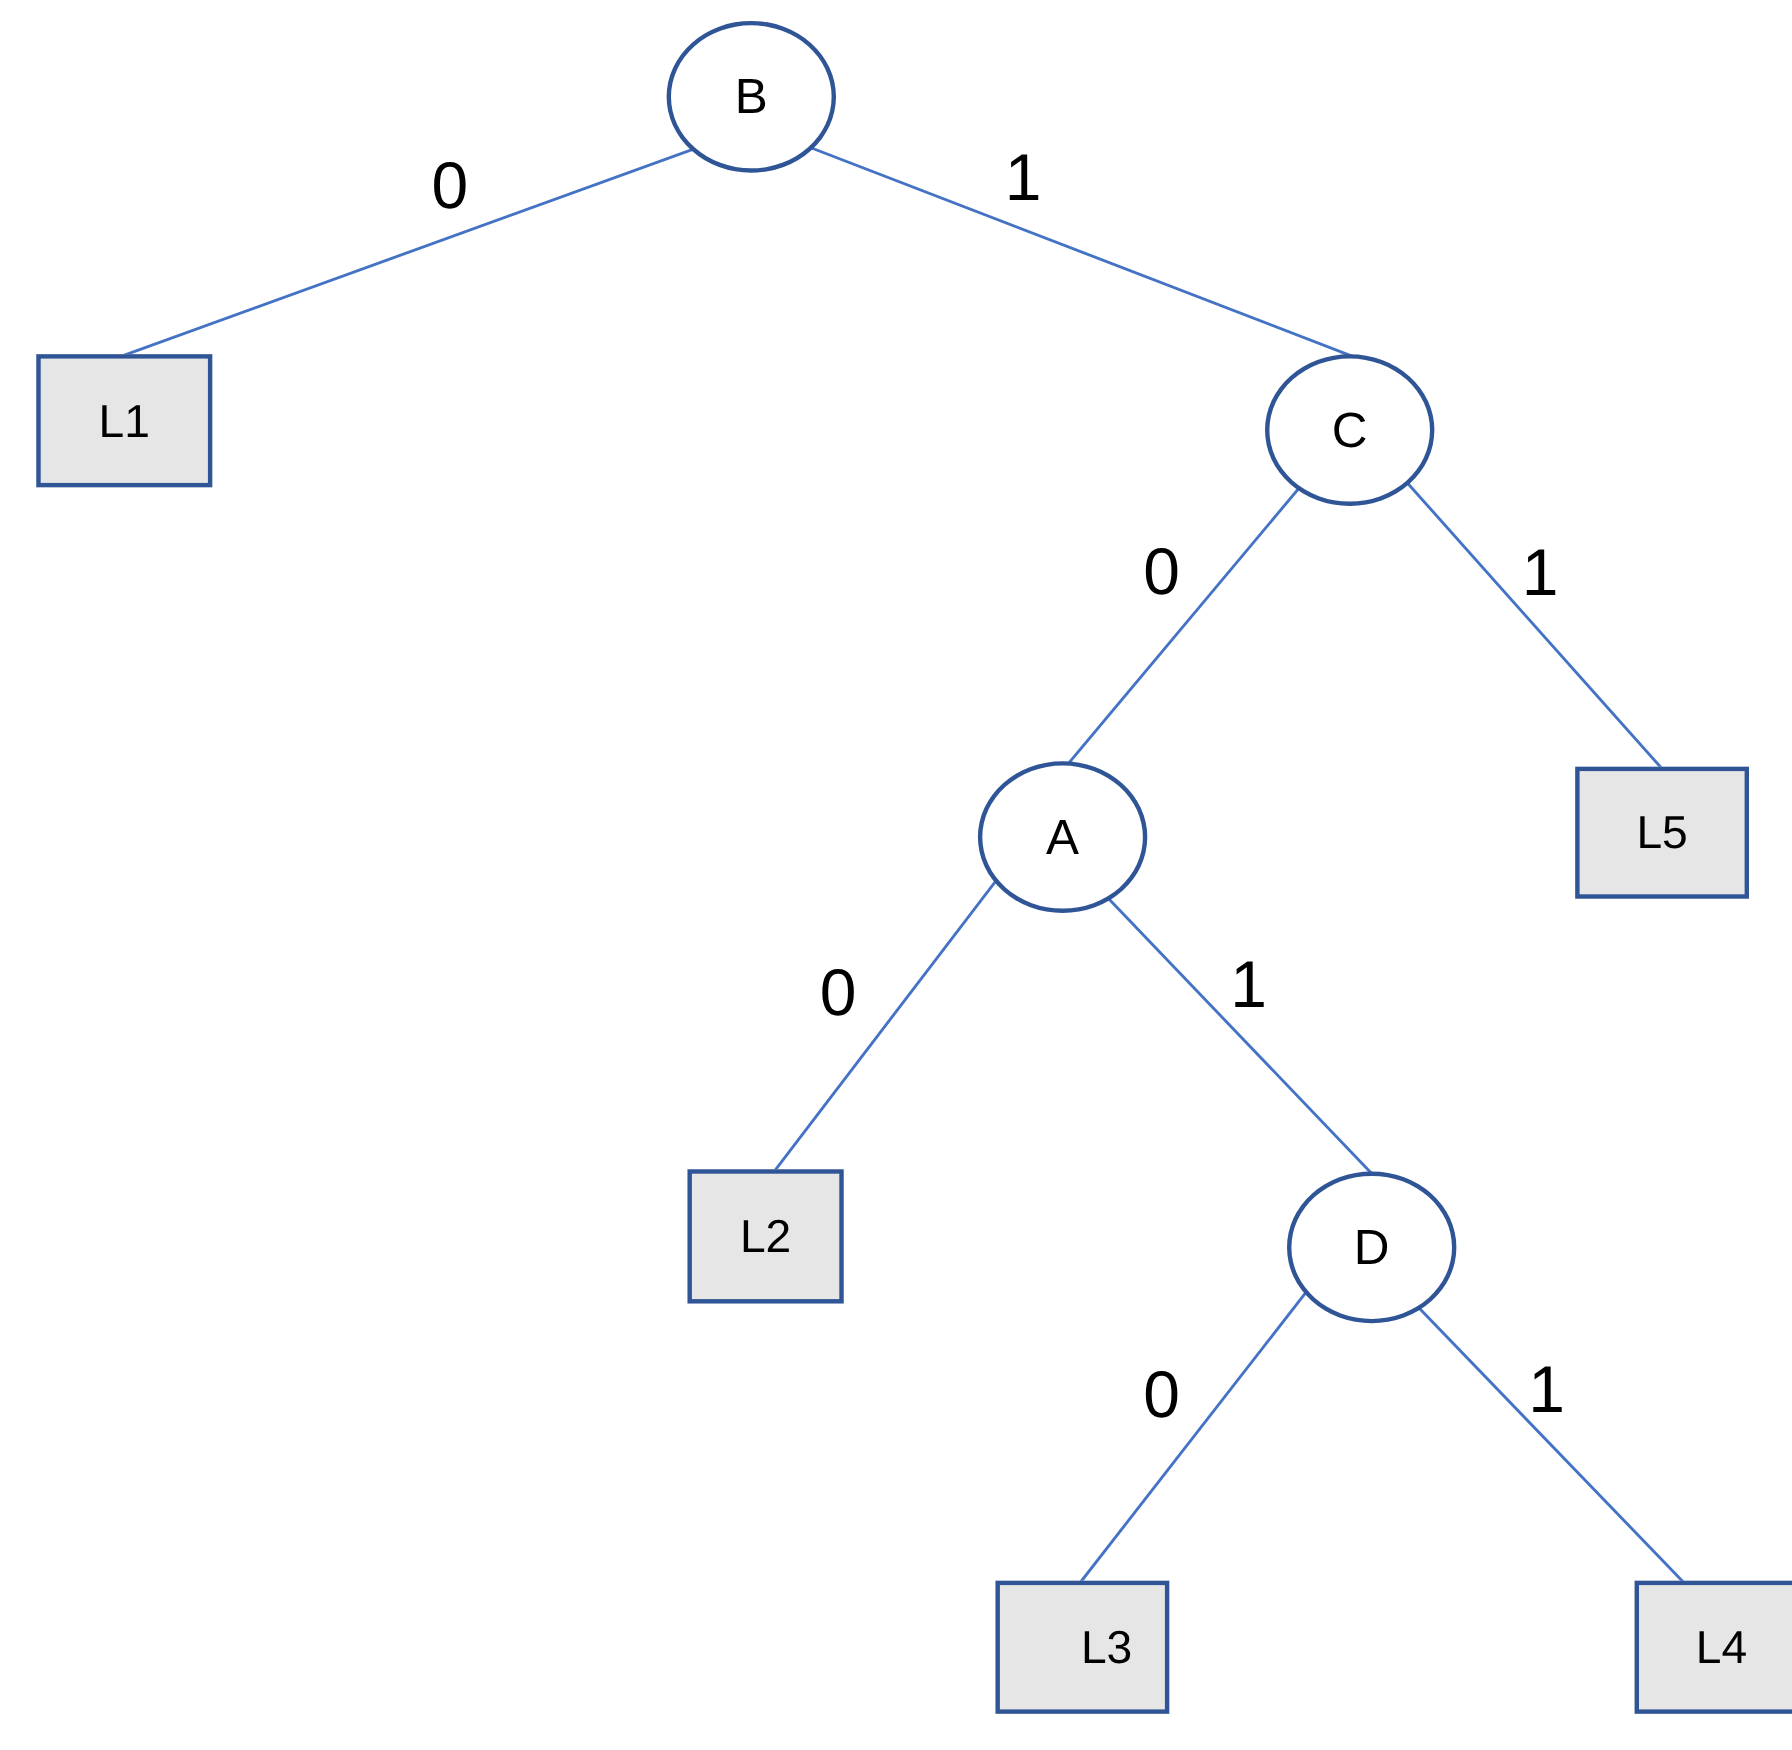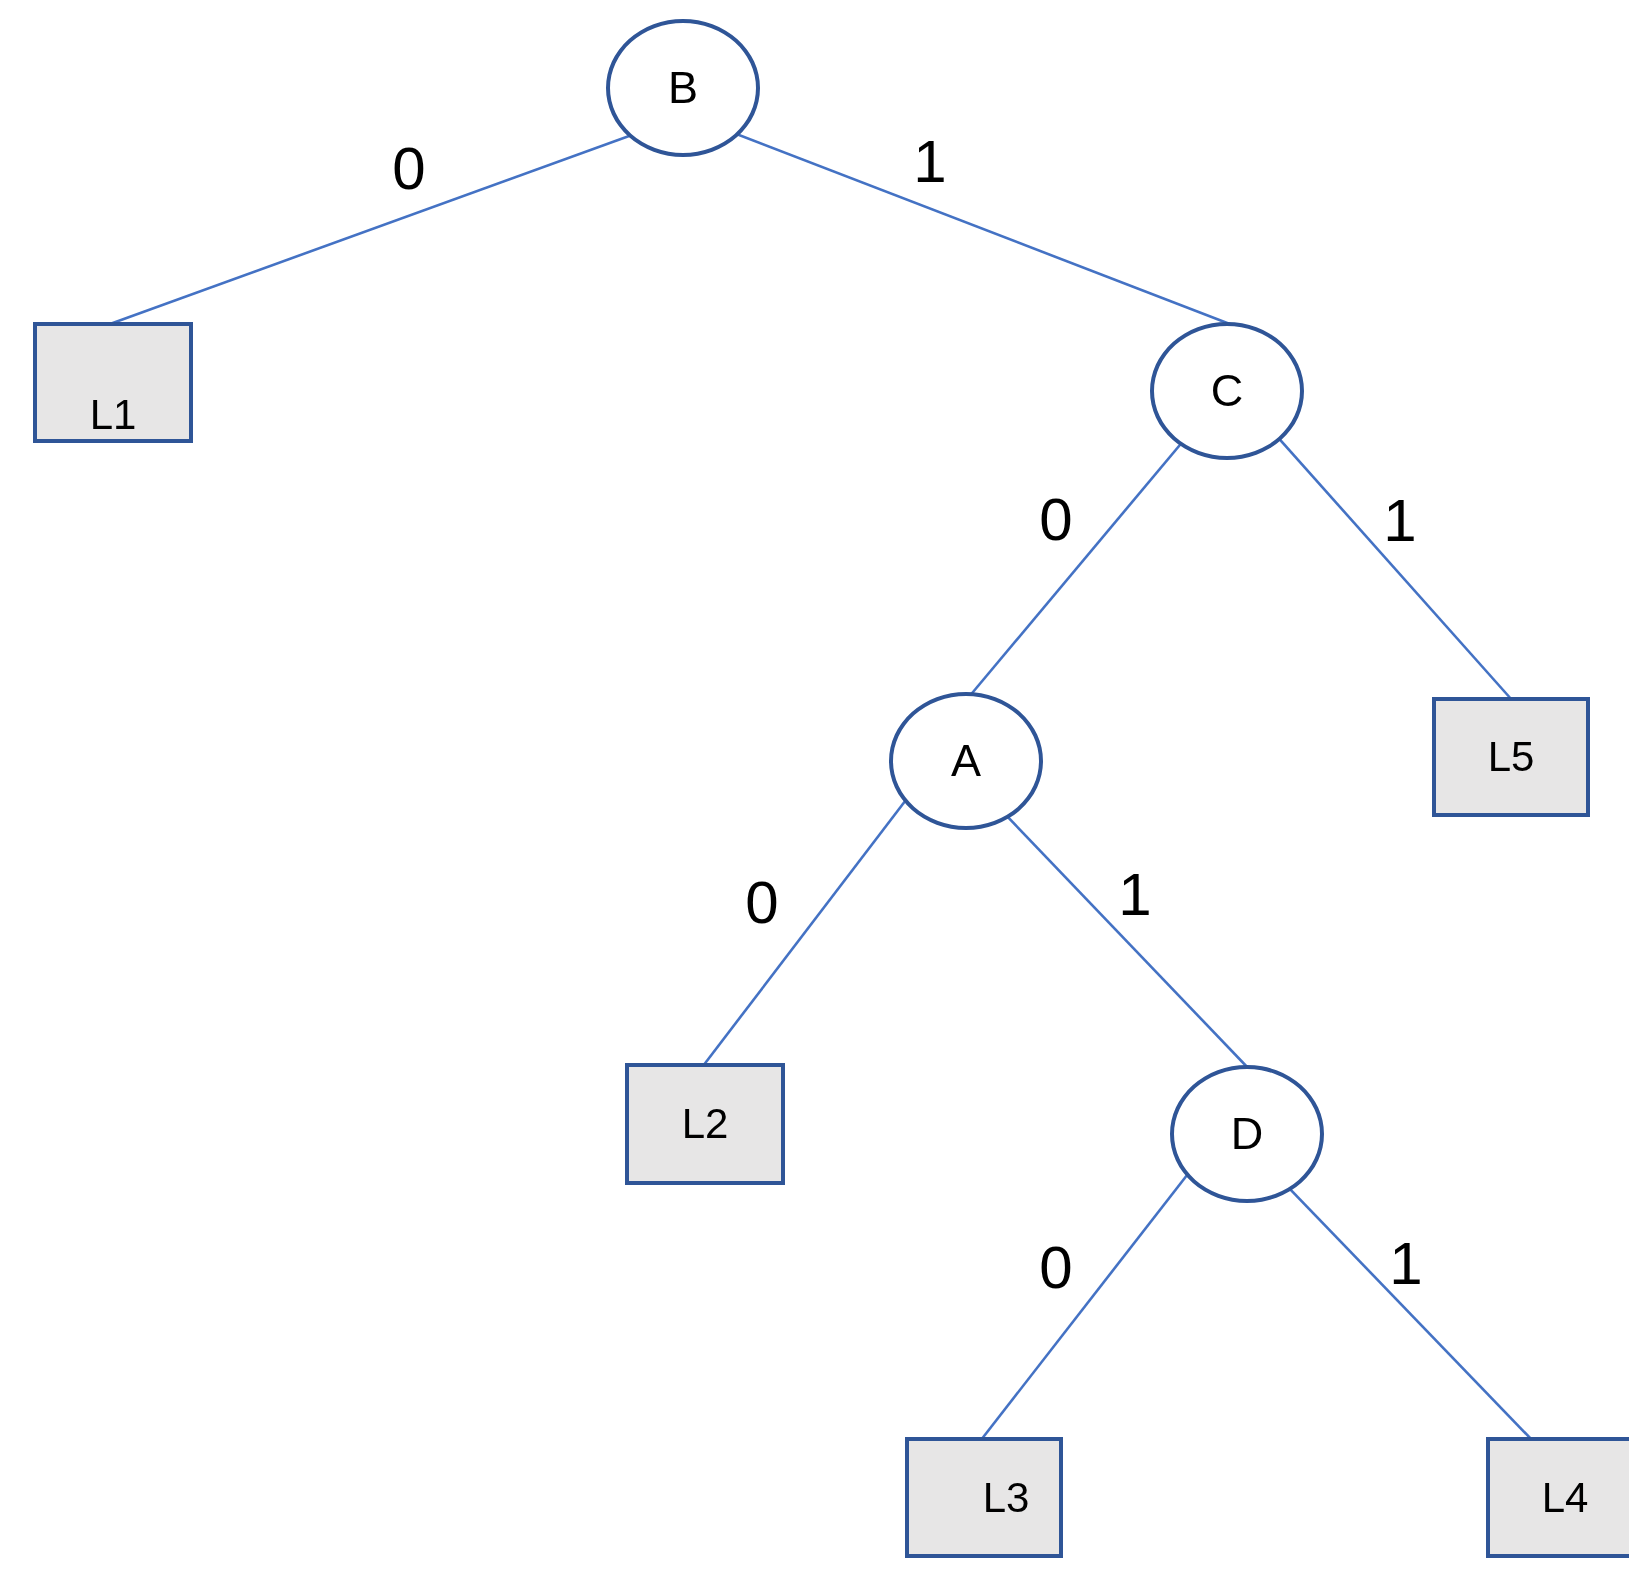--- a/index.html
+++ b/index.html
@@ -81,25 +81,25 @@
   </div>
 
   <div class="node circle" style="left:889px; top:692px; width:154px; height:138px;">
     <span>A</span>
   </div>
 
   <div class="node circle" style="left:1170px; top:1065px; width:154px; height:138px;">
     <span>D</span>
   </div>
 
-  <div class="node leaf" style="left:33px; top:322px; width:160px; height:121px;align-items:flex-end;">
+  <div class="node leaf" style="left:33px; top:322px; width:160px; height:121px;">
     <span>L1</span>
   </div>
 
-  <div class="node leaf" style="left:625px; top:1063px; width:160px; height:122px;">
+  <div class="node leaf" style="left:625px; top:1063px; width:142px; height:122px;">
     <span>L2</span>
   </div>
 
   <div class="node leaf" style="left:905px; top:1437px; width:158px; height:121px;padding-left:44px;">
     <span>L3</span>
   </div>
 
   <div class="node leaf" style="left:1452px; top:1437px; width:158px; height:121px;margin-left:34px;">
     <span>L4</span>
   </div>

